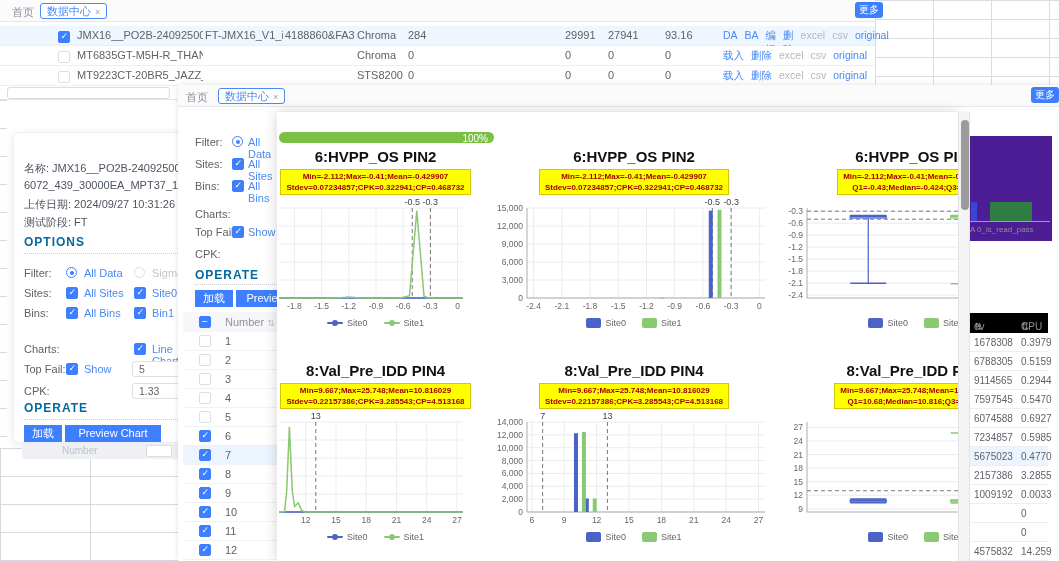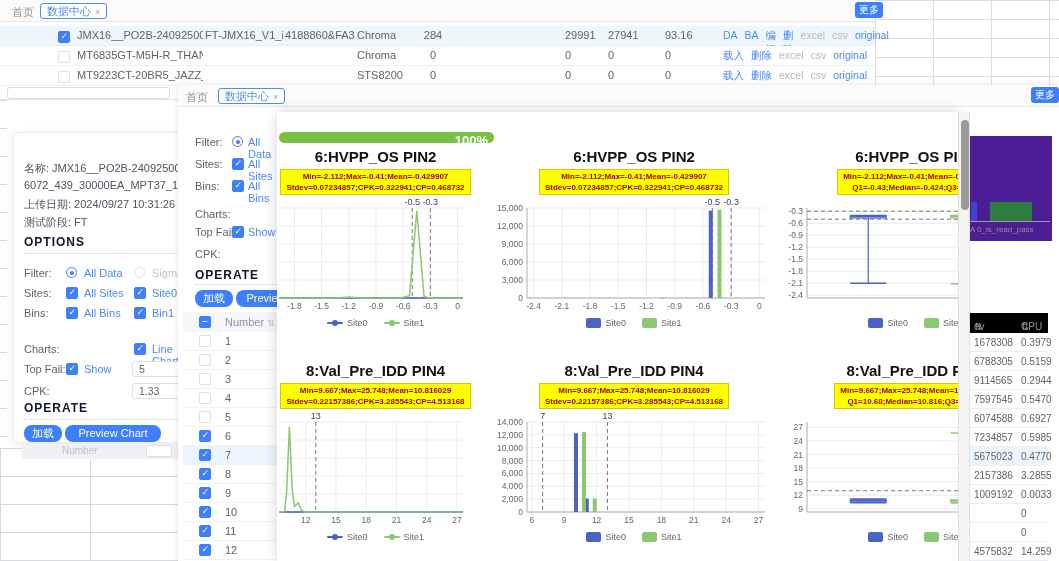--- a/index.html
+++ b/index.html
@@ -30,21 +30,21 @@
 .tab-active { position:absolute; top:3px; height:16px; line-height:14px; padding:0 6px; border:1px solid #4a8af4; border-radius:3px; background:#fff; color:#4a8af4; font-size:11px; cursor:pointer; }
 .tab-x { color:#9aa2b1; font-size:9px; margin-left:4px; }
 .btn-more { position:absolute; width:28px; height:16px; background:#3d7fff; color:#fff; font-size:10px; text-align:center; line-height:16px; border-radius:3px; cursor:pointer; }
 
 
 #top-rows { position:absolute; left:0; top:26px; width:875px; }
 .trow { position:relative; height:20px; border-bottom:1px solid #ebeef5; background:#fff; }
 .trow.sel { background:#eef6ff; }
 .trow .cell { position:absolute; top:3px; white-space:nowrap; overflow:hidden; font-size:11px; color:#606266; }
 .c-name { left:77px; width:126px; } .c-prog { left:205px; width:78px; } .c-lot { left:285px; width:70px; }
-.c-tester { left:357px; width:49px; } .c-n1 { left:408px; width:50px;text-align:center; } .c-n2 { left:565px; width:42px; }
+.c-tester { left:357px; width:49px; } .c-n1 { left:408px; width:50px; } .c-n2 { left:565px; width:42px; }
 .c-n3 { left:608px; width:50px; } .c-yield { left:665px; width:50px; }
 .acts { position:absolute; left:723px; top:3px; display:flex; gap:7px; }
 .lk { color:#4a8af4; font-size:10.5px; cursor:pointer; } .lk.gray { color:#b4b8bf; }
 .pos-cb { position:absolute; left:58px; top:4px; }
 
 
 .cb { display:inline-block; width:12px; height:12px; border:1px solid #dcdfe6; border-radius:2px; background:#fff; position:relative; vertical-align:middle; }
 .cb.on { background:#3d7fff; border-color:#3d7fff; }
 .cb.on::after { content:"\2713"; position:absolute; left:1.5px; top:-1.5px; color:#fff; font-size:9px; }
 .cb.ind { background:#3d7fff; border-color:#3d7fff; }
@@ -53,49 +53,49 @@
 .radio.on { border-color:#3d7fff; }
 .radio.on::after { content:""; position:absolute; left:2.5px; top:2.5px; width:4px; height:4px; border-radius:50%; background:#3d7fff; }
 
 #winA-input { left:7px; top:87px; width:163px; height:12px; background:#fff; border:1px solid #d9dce1; border-radius:3px; }
 
 
 #card { left:13px; top:132px; width:182px; height:311px; background:#fff; border:1px solid #ebeef5; border-radius:4px; box-shadow:0 2px 10px rgba(0,0,0,.08); overflow:hidden; }
 #card .cardtabs { position:absolute; left:0; top:0; right:0; height:24px; background:#f7f8fa; border-bottom:1px solid #e4e7ed; }
 #card .cardtab { position:absolute; left:0; top:0; width:62px; height:24px; background:#fff; border-right:1px solid #e4e7ed; color:#4a8af4; font-size:11px; line-height:24px; text-align:center; cursor:pointer; }
 .meta { position:absolute; left:10px; font-size:11px; color:#4d5360; white-space:nowrap; }
-.sect { position:absolute; left:10px; font-size:12px; font-weight:bold; color:#0f172a; letter-spacing:1px; }
+.sect { position:absolute; left:10px; font-size:12px; font-weight:bold; color:#0369a1; letter-spacing:1px; }
 .dotted { position:absolute; left:10px; right:10px; border-top:1px dotted #cfcfcf; }
 .optrow { position:absolute; left:0; width:100%; height:16px; }
 .olabel { position:absolute; left:10px; color:#606266; }
 .octl1 { position:absolute; left:52px; } .otxt1 { position:absolute; left:70px; color:#4a8af4; }
 .octl2 { position:absolute; left:120px; } .otxt2 { position:absolute; left:138px; color:#4a8af4; }
 .ogray { color:#c0c4cc !important; }
 .oinput { position:absolute; left:118px; width:58px; height:16px; border:1px solid #dcdfe6; border-radius:3px; background:#fff; font-size:10.5px; color:#606266; padding-left:6px; line-height:15px; }
-.btn { position:absolute; background:#3d7fff; color:#fff; border-radius:8px; font-size:11px; text-align:center; height:17px; line-height:17px; cursor:pointer; }
+.btn { position:absolute; background:#3d7fff; color:#fff; border-radius:0; font-size:11px; text-align:center; height:17px; line-height:17px; cursor:pointer; }
 
 #hdr-strip { left:22px; top:443px; width:156px; height:16px; background:#eef0f4; }
 #hdr-strip .dim { position:absolute; left:40px; top:2px; font-size:10px; color:#bfc3ca; }
 #hdr-strip .wbox { position:absolute; left:124px; top:2px; width:26px; height:12px; background:#fff; border:1px solid #d9dce1; border-radius:2px; }
 
 
 #midpanel { left:183px; top:112px; width:94px; height:449px; background:#fff; overflow:hidden; }
 #midpanel .olabel { left:12px; } #midpanel .octl1 { left:49px; } #midpanel .otxt1 { left:65px; }
 #mid-header { position:absolute; left:0; top:200px; width:94px; height:20px; background:#f5f7fa; }
 #mid-rows { position:absolute; left:0; top:220px; width:94px; }
 .mrow { position:relative; height:19px; border-bottom:1px solid #f0f2f5; background:#fff; }
 .mrow.hl { background:#ecf5ff; }
 .mrow .cb { position:absolute; left:16px; top:3px; }
 .mrow .num { position:absolute; left:42px; top:3px; color:#606266; }
 .sortg { color:#c0c4cc; font-size:9px; }
 
 
 #overlay { left:277px; top:112px; width:681px; height:449px; background:#fff; box-shadow:0 0 12px rgba(0,0,0,.18); overflow:hidden; }
 #pbar { position:absolute; left:2px; top:20px; width:215px; height:11px; background:#7ac143; border-radius:6px; }
-#pbar span { position:absolute; right:6px; top:1px; color:#fff; font-size:13px; font-weight:bold; }
+#pbar span { position:absolute; right:6px; top:1px; color:#fff; font-size:10px; font-weight:normal; }
 .chcell { position:absolute; height:206px; }
 .ch-title { position:absolute; top:6px; left:0; right:0; text-align:center; font-size:15px; font-weight:bold; color:#111; white-space:nowrap; }
 .ch-ann { position:absolute; top:27px; left:0; right:0; text-align:center; }
 .annbox { display:inline-block; background:#ffff00; border:1px solid #d8c500; padding:1px 5px; text-align:center; }
 .annbox div { font-size:8px; font-weight:bold; color:#a40000; line-height:11px; white-space:nowrap; }
 .ch-svg { position:absolute; top:54px; left:0; }
 .ch-legend { position:absolute; top:176px; left:0; right:0; display:flex; justify-content:center; gap:16px; align-items:center; }
 .lgitem { display:flex; align-items:center; gap:4px; }
 .lgtxt { font-size:9px; color:#666; }
 .lgsq { width:15px; height:10px; border-radius:2px; display:inline-block; }

